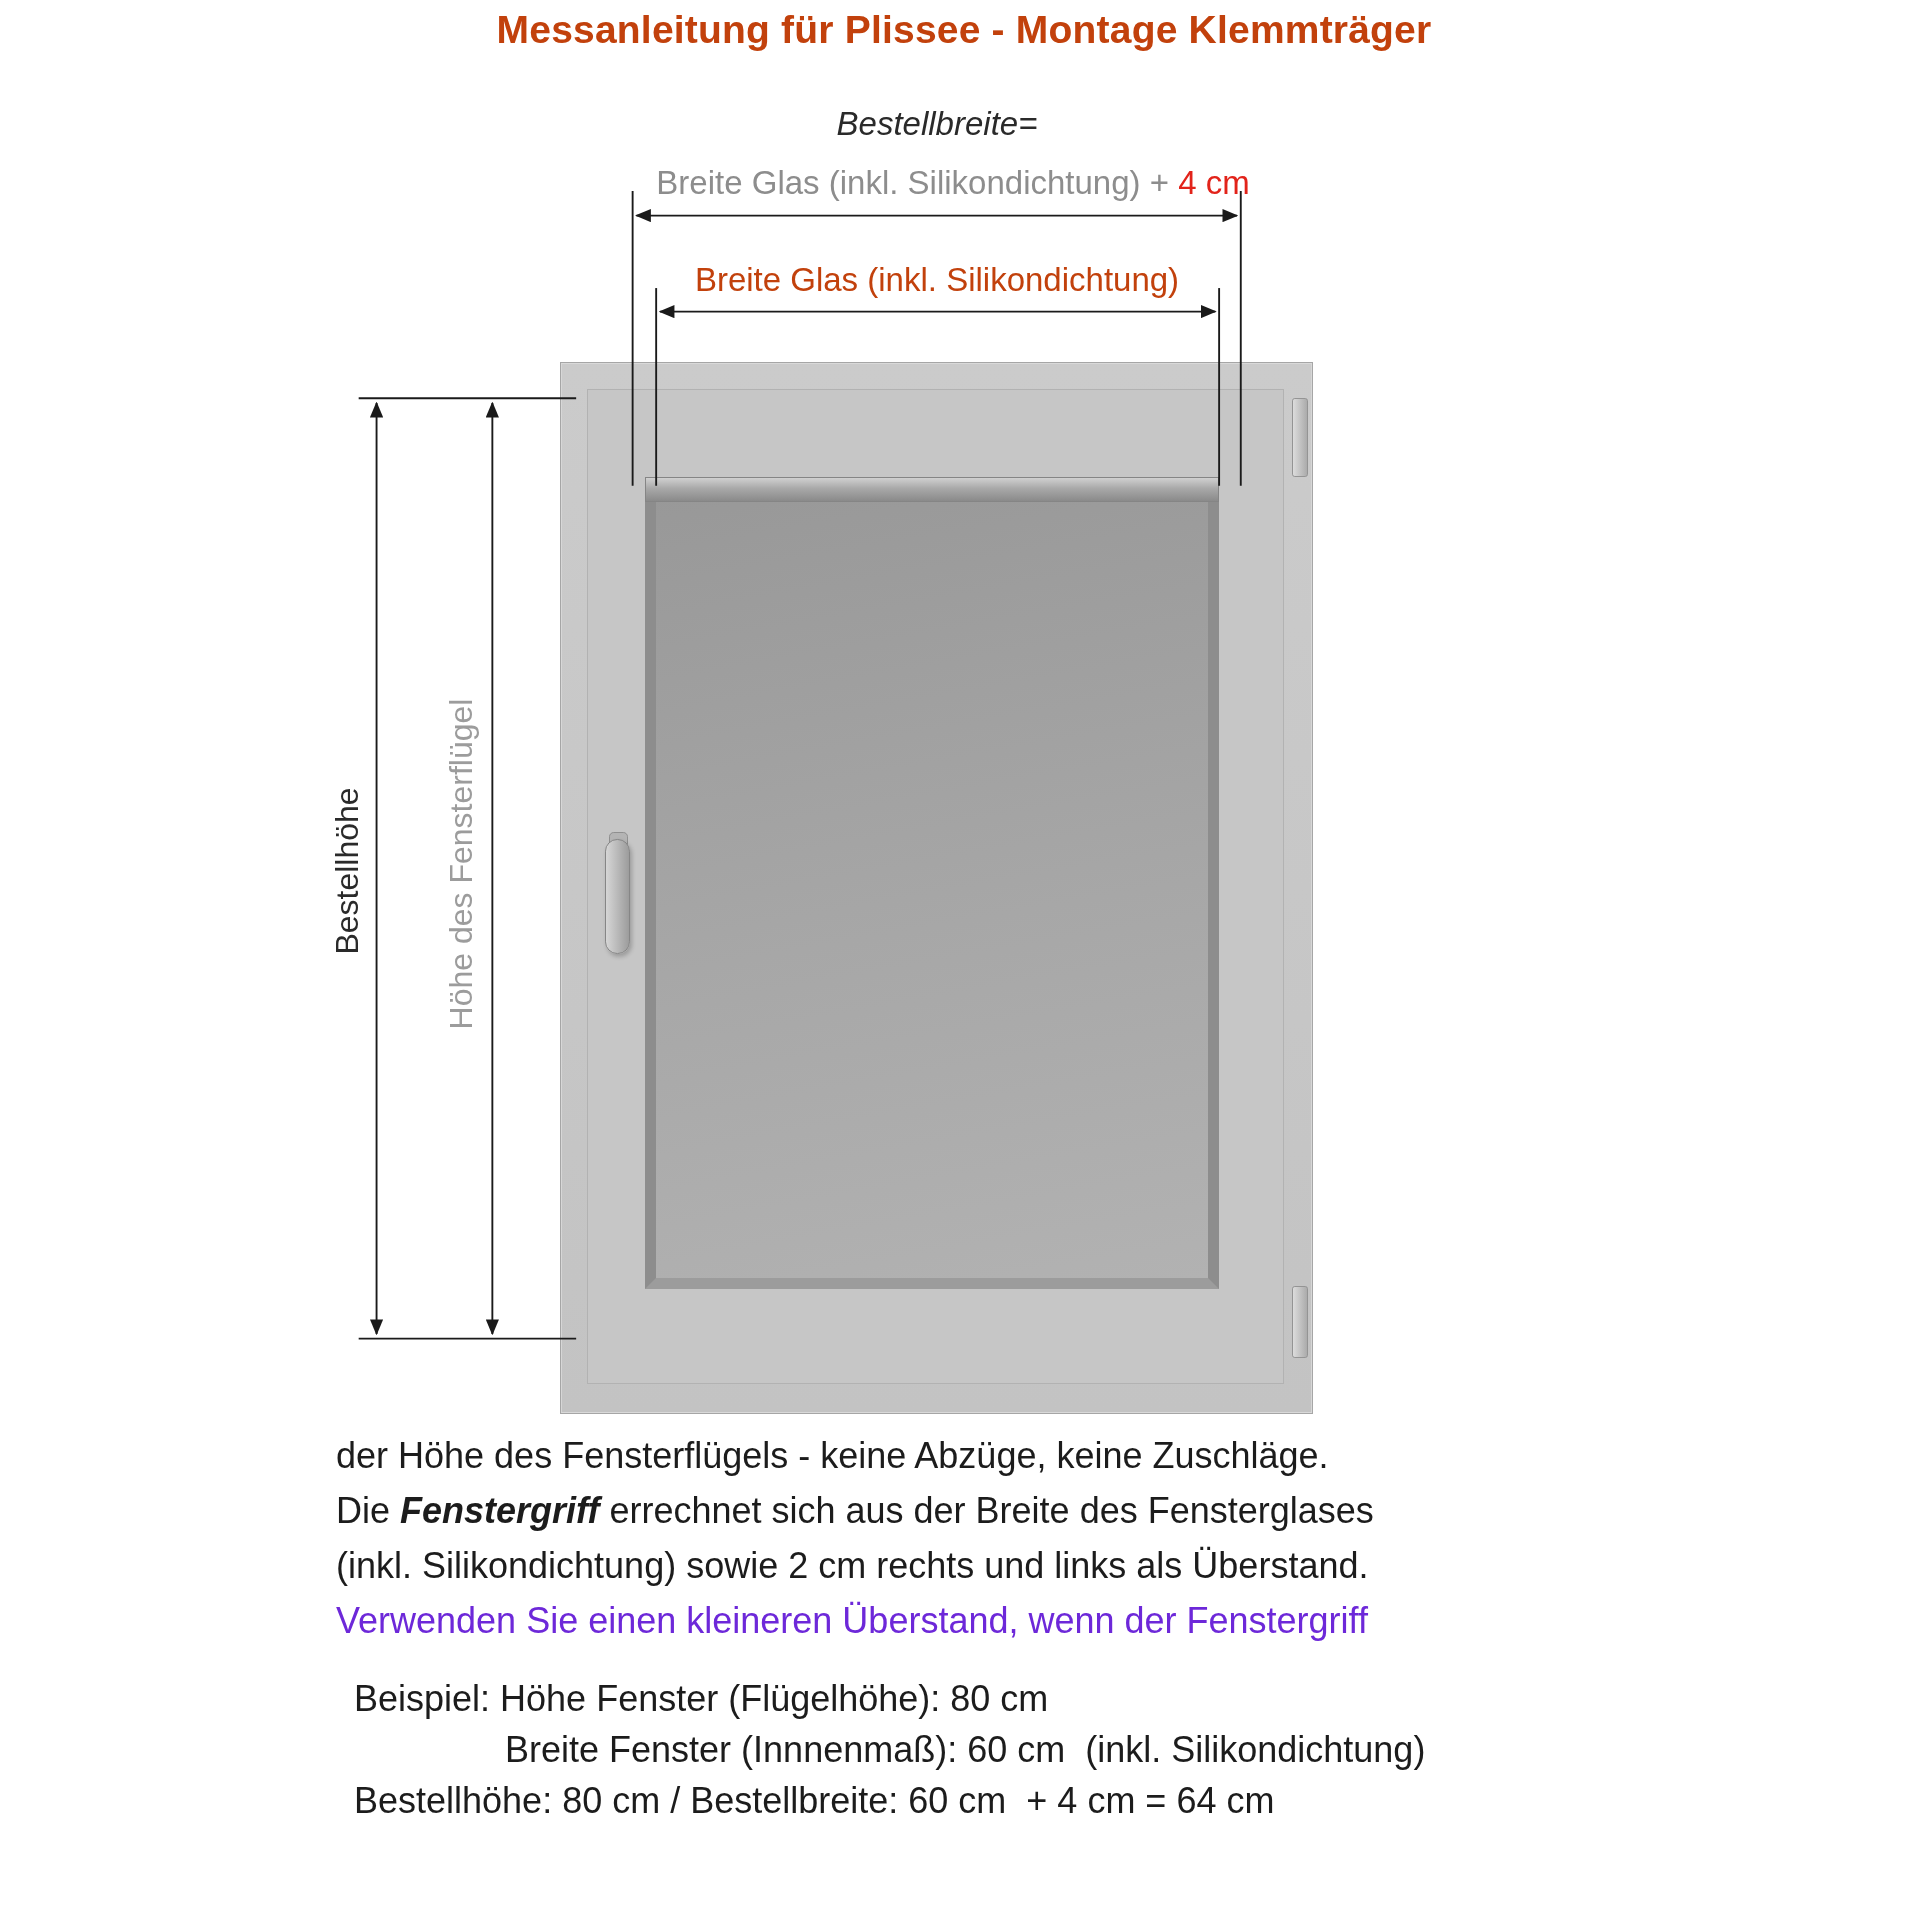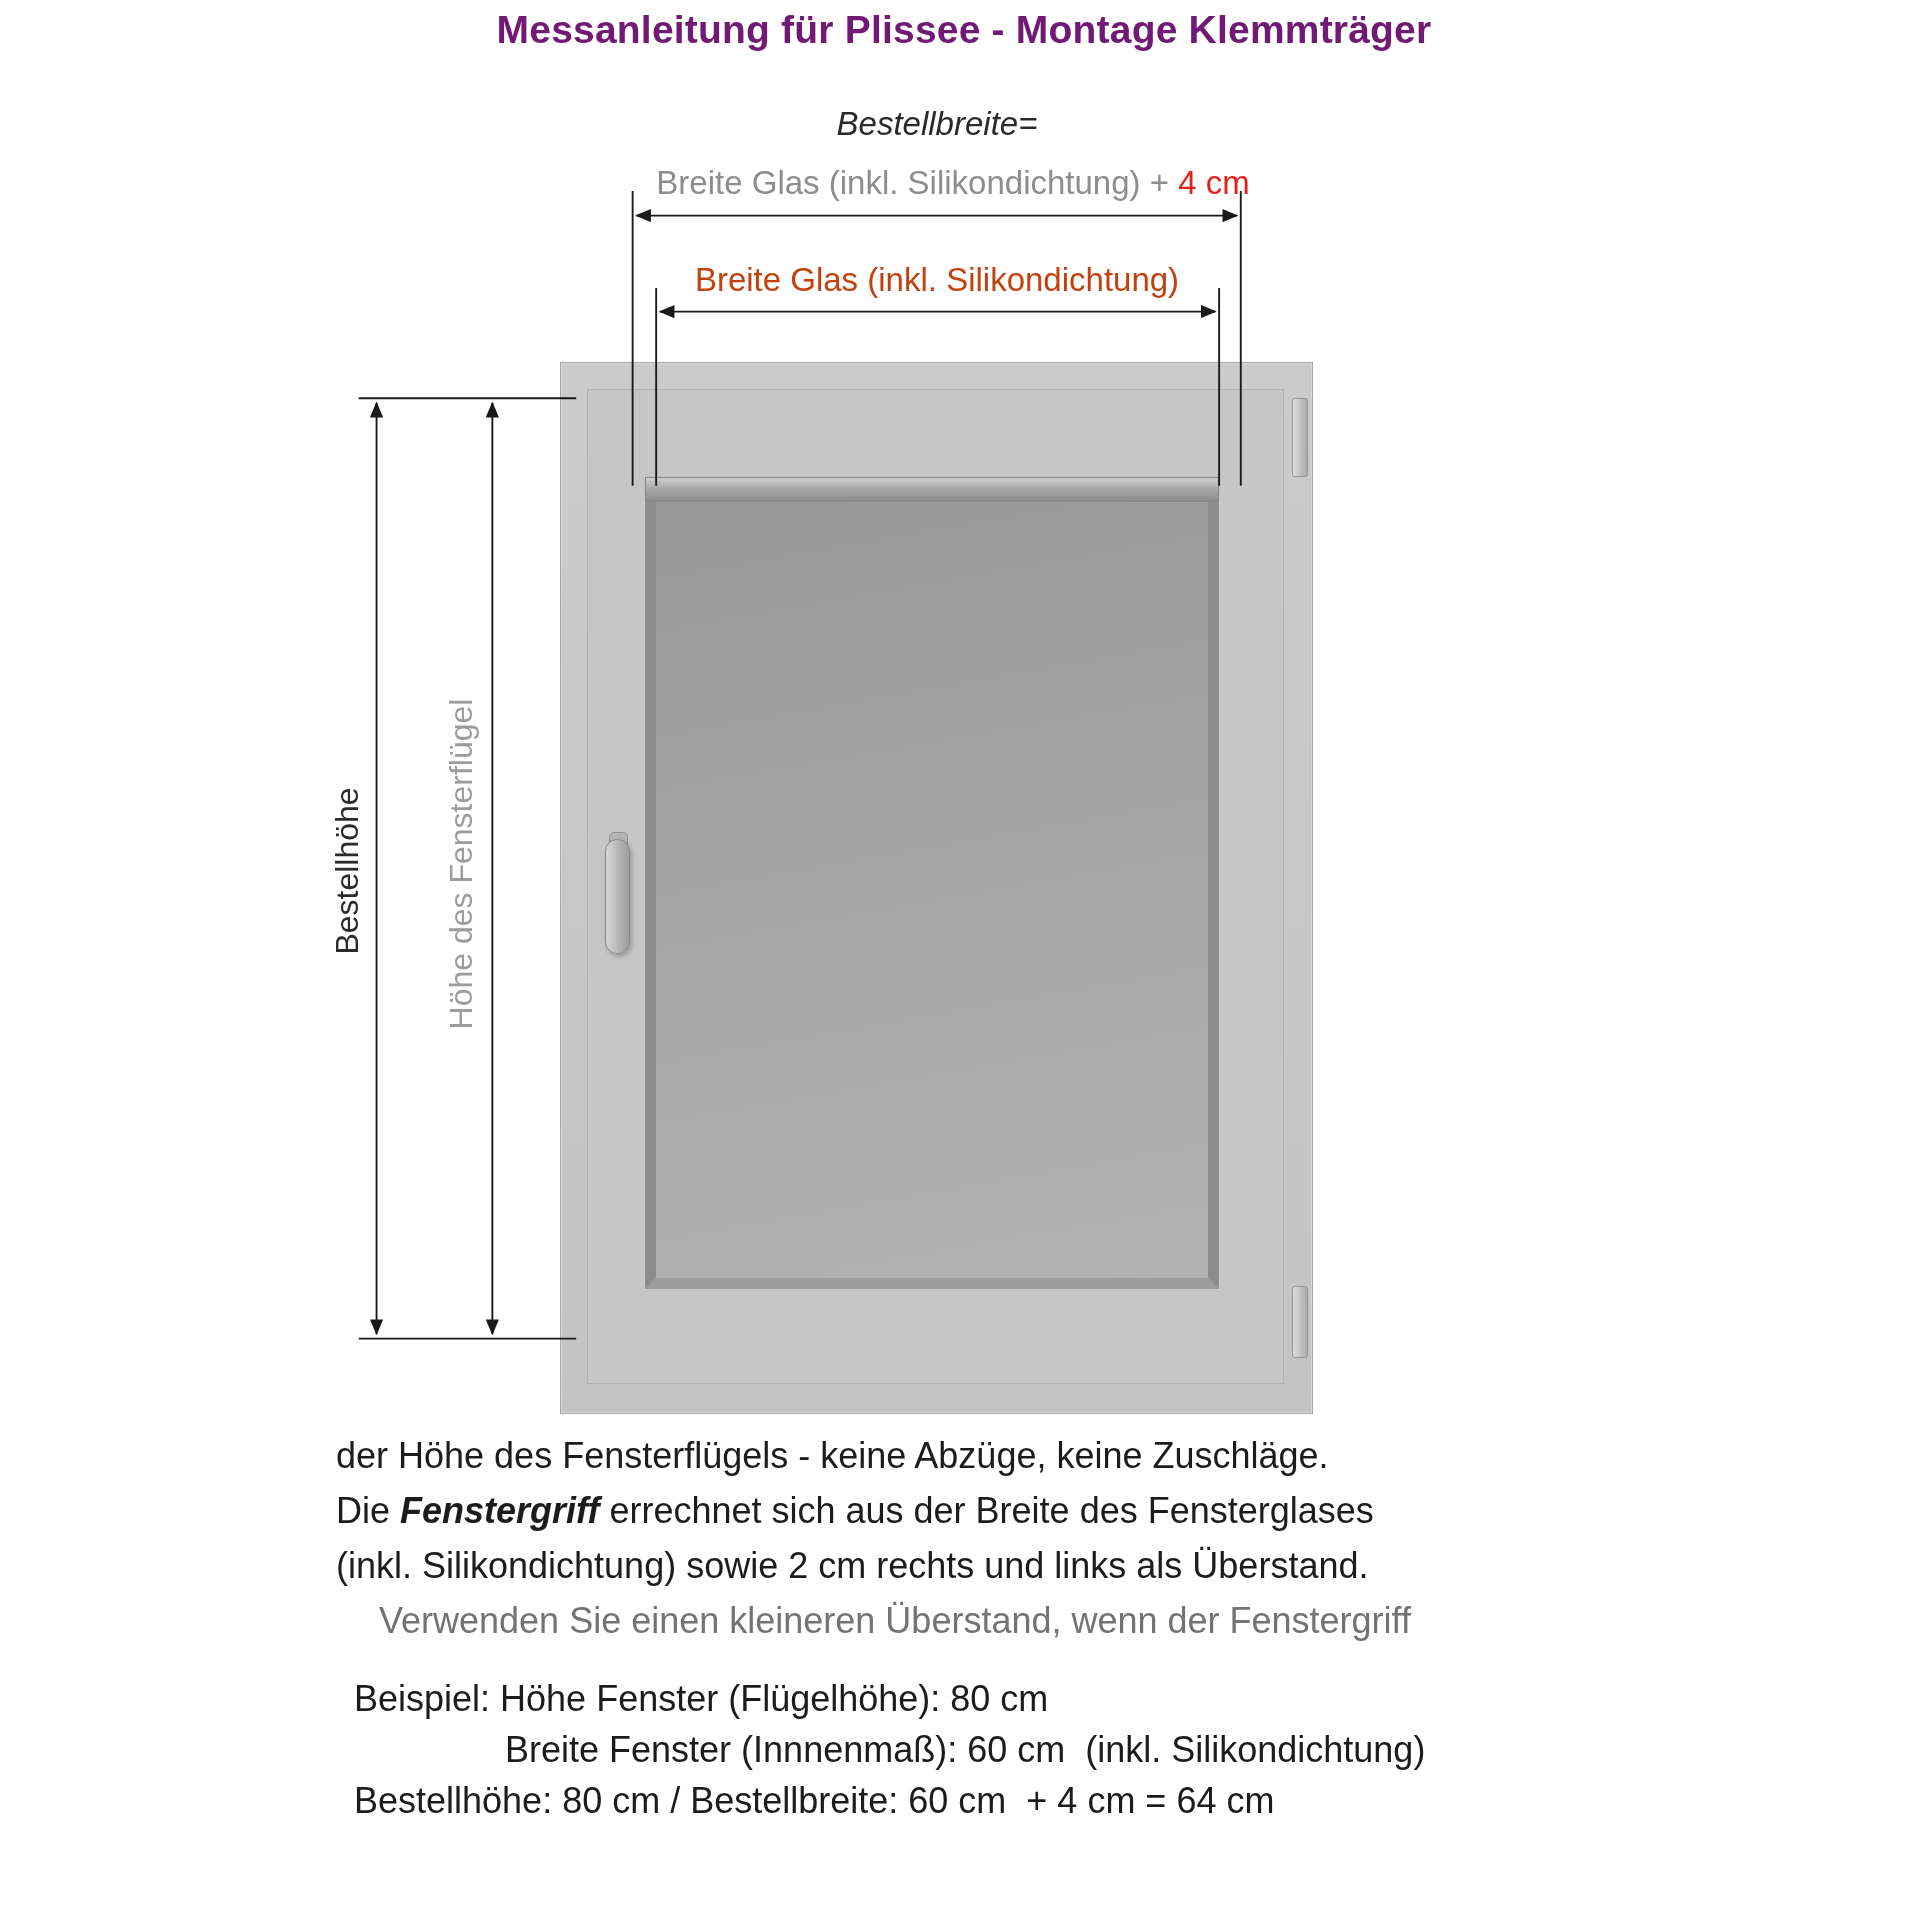--- a/index.html
+++ b/index.html
@@ -14,21 +14,21 @@
   }
 
   
   .page-title {
     position: absolute;
     top: 7.5px; left: 0; width: 100%;
     text-align: center;
     font-size: 39px;
     font-weight: 700;
     letter-spacing: 0.2px;
-    color: #701a75;
+    color: #c2410c;
   }
 
   
   .dim-label {
     position: absolute;
     white-space: nowrap;
     transform: translateX(-50%);
     font-size: 33px;
   }
   .lbl-order-width   { top: 105px; left: 937px; color: #2a2a2a; font-style: italic; }
@@ -129,21 +129,21 @@
     width: 1525px;
     font-size: 36px;
     color: #1c1c1c;
     z-index: 6;
   }
   .copy .line {
     line-height: 55px;
     white-space: pre;
   }
   .copy .bi { font-weight: 700; font-style: italic; }
-  .copy .warn { color: #737373; margin-left: 43px; }
+  .copy .warn { color: #6d28d9; }
   .copy .example { margin-top: 24.5px; }
   .copy .example .line { line-height: 51px; margin-left: 18px; }
   .copy .indent { padding-left: 151px; }
 </style>
 </head>
 <body>
 
 <div id="canvas">
 
   <div class="page-title">Messanleitung für Plissee - Montage Klemmträger</div>

